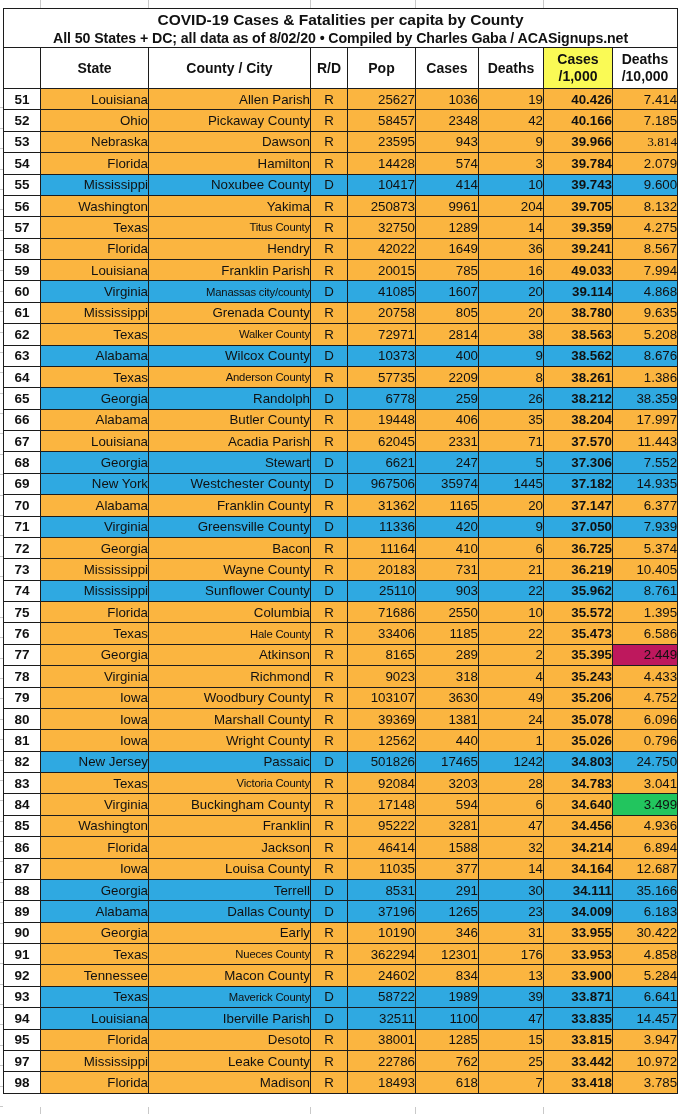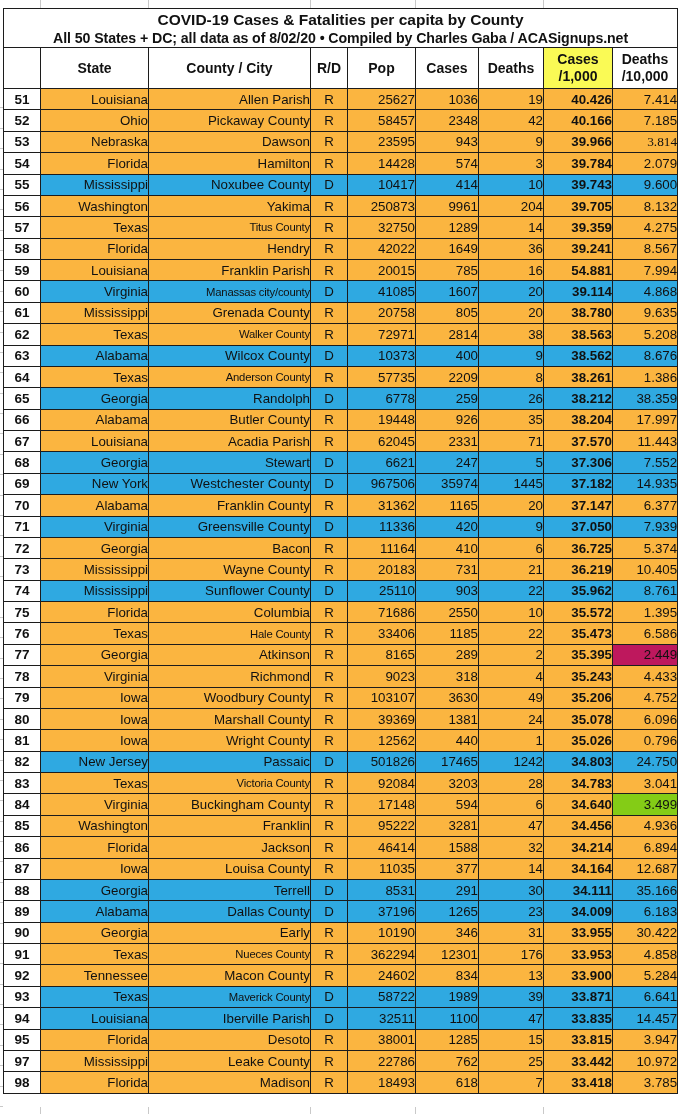--- a/index.html
+++ b/index.html
@@ -195,21 +195,21 @@
     <td class="party-bg ar" style="background-color: rgb(251, 181, 64);">8.567</td>
   </tr>
       <tr>
     <td class="rank">59</td>
     <td class="party-bg ar" style="background-color: rgb(251, 181, 64);">Louisiana</td>
     <td class="party-bg ar county" style="background-color: rgb(251, 181, 64);">Franklin Parish</td>
     <td class="party-bg ctr" style="background-color: rgb(251, 181, 64);">R</td>
     <td class="party-bg ar" style="background-color: rgb(251, 181, 64);">20015</td>
     <td class="party-bg ar" style="background-color: rgb(251, 181, 64);">785</td>
     <td class="party-bg ar" style="background-color: rgb(251, 181, 64);">16</td>
-    <td class="party-bg ar bold" style="background-color: rgb(251, 181, 64);">54.881</td>
+    <td class="party-bg ar bold" style="background-color: rgb(251, 181, 64);">49.033</td>
     <td class="party-bg ar" style="background-color: rgb(251, 181, 64);">7.994</td>
   </tr>
       <tr>
     <td class="rank">60</td>
     <td class="party-bg ar" style="background-color: rgb(47, 169, 225);">Virginia</td>
     <td class="party-bg ar county narrow" style="background-color: rgb(47, 169, 225);">Manassas city/county</td>
     <td class="party-bg ctr" style="background-color: rgb(47, 169, 225);">D</td>
     <td class="party-bg ar" style="background-color: rgb(47, 169, 225);">41085</td>
     <td class="party-bg ar" style="background-color: rgb(47, 169, 225);">1607</td>
     <td class="party-bg ar" style="background-color: rgb(47, 169, 225);">20</td>
@@ -270,21 +270,21 @@
     <td class="party-bg ar" style="background-color: rgb(47, 169, 225);">26</td>
     <td class="party-bg ar bold" style="background-color: rgb(47, 169, 225);">38.212</td>
     <td class="party-bg ar" style="background-color: rgb(47, 169, 225);">38.359</td>
   </tr>
       <tr>
     <td class="rank">66</td>
     <td class="party-bg ar" style="background-color: rgb(251, 181, 64);">Alabama</td>
     <td class="party-bg ar county" style="background-color: rgb(251, 181, 64);">Butler County</td>
     <td class="party-bg ctr" style="background-color: rgb(251, 181, 64);">R</td>
     <td class="party-bg ar" style="background-color: rgb(251, 181, 64);">19448</td>
-    <td class="party-bg ar" style="background-color: rgb(251, 181, 64);">926</td>
+    <td class="party-bg ar" style="background-color: rgb(251, 181, 64);">406</td>
     <td class="party-bg ar" style="background-color: rgb(251, 181, 64);">35</td>
     <td class="party-bg ar bold" style="background-color: rgb(251, 181, 64);">38.204</td>
     <td class="party-bg ar" style="background-color: rgb(251, 181, 64);">17.997</td>
   </tr>
       <tr>
     <td class="rank">67</td>
     <td class="party-bg ar" style="background-color: rgb(251, 181, 64);">Louisiana</td>
     <td class="party-bg ar county" style="background-color: rgb(251, 181, 64);">Acadia Parish</td>
     <td class="party-bg ctr" style="background-color: rgb(251, 181, 64);">R</td>
     <td class="party-bg ar" style="background-color: rgb(251, 181, 64);">62045</td>
@@ -471,21 +471,21 @@
   </tr>
       <tr>
     <td class="rank">84</td>
     <td class="party-bg ar" style="background-color: rgb(251, 181, 64);">Virginia</td>
     <td class="party-bg ar county" style="background-color: rgb(251, 181, 64);">Buckingham County</td>
     <td class="party-bg ctr" style="background-color: rgb(251, 181, 64);">R</td>
     <td class="party-bg ar" style="background-color: rgb(251, 181, 64);">17148</td>
     <td class="party-bg ar" style="background-color: rgb(251, 181, 64);">594</td>
     <td class="party-bg ar" style="background-color: rgb(251, 181, 64);">6</td>
     <td class="party-bg ar bold" style="background-color: rgb(251, 181, 64);">34.640</td>
-    <td class="party-bg ar" style="background-color: #84cc16;">3.499</td>
+    <td class="party-bg ar" style="background-color: #22c55e;">3.499</td>
   </tr>
       <tr>
     <td class="rank">85</td>
     <td class="party-bg ar" style="background-color: rgb(251, 181, 64);">Washington</td>
     <td class="party-bg ar county" style="background-color: rgb(251, 181, 64);">Franklin</td>
     <td class="party-bg ctr" style="background-color: rgb(251, 181, 64);">R</td>
     <td class="party-bg ar" style="background-color: rgb(251, 181, 64);">95222</td>
     <td class="party-bg ar" style="background-color: rgb(251, 181, 64);">3281</td>
     <td class="party-bg ar" style="background-color: rgb(251, 181, 64);">47</td>
     <td class="party-bg ar bold" style="background-color: rgb(251, 181, 64);">34.456</td>

